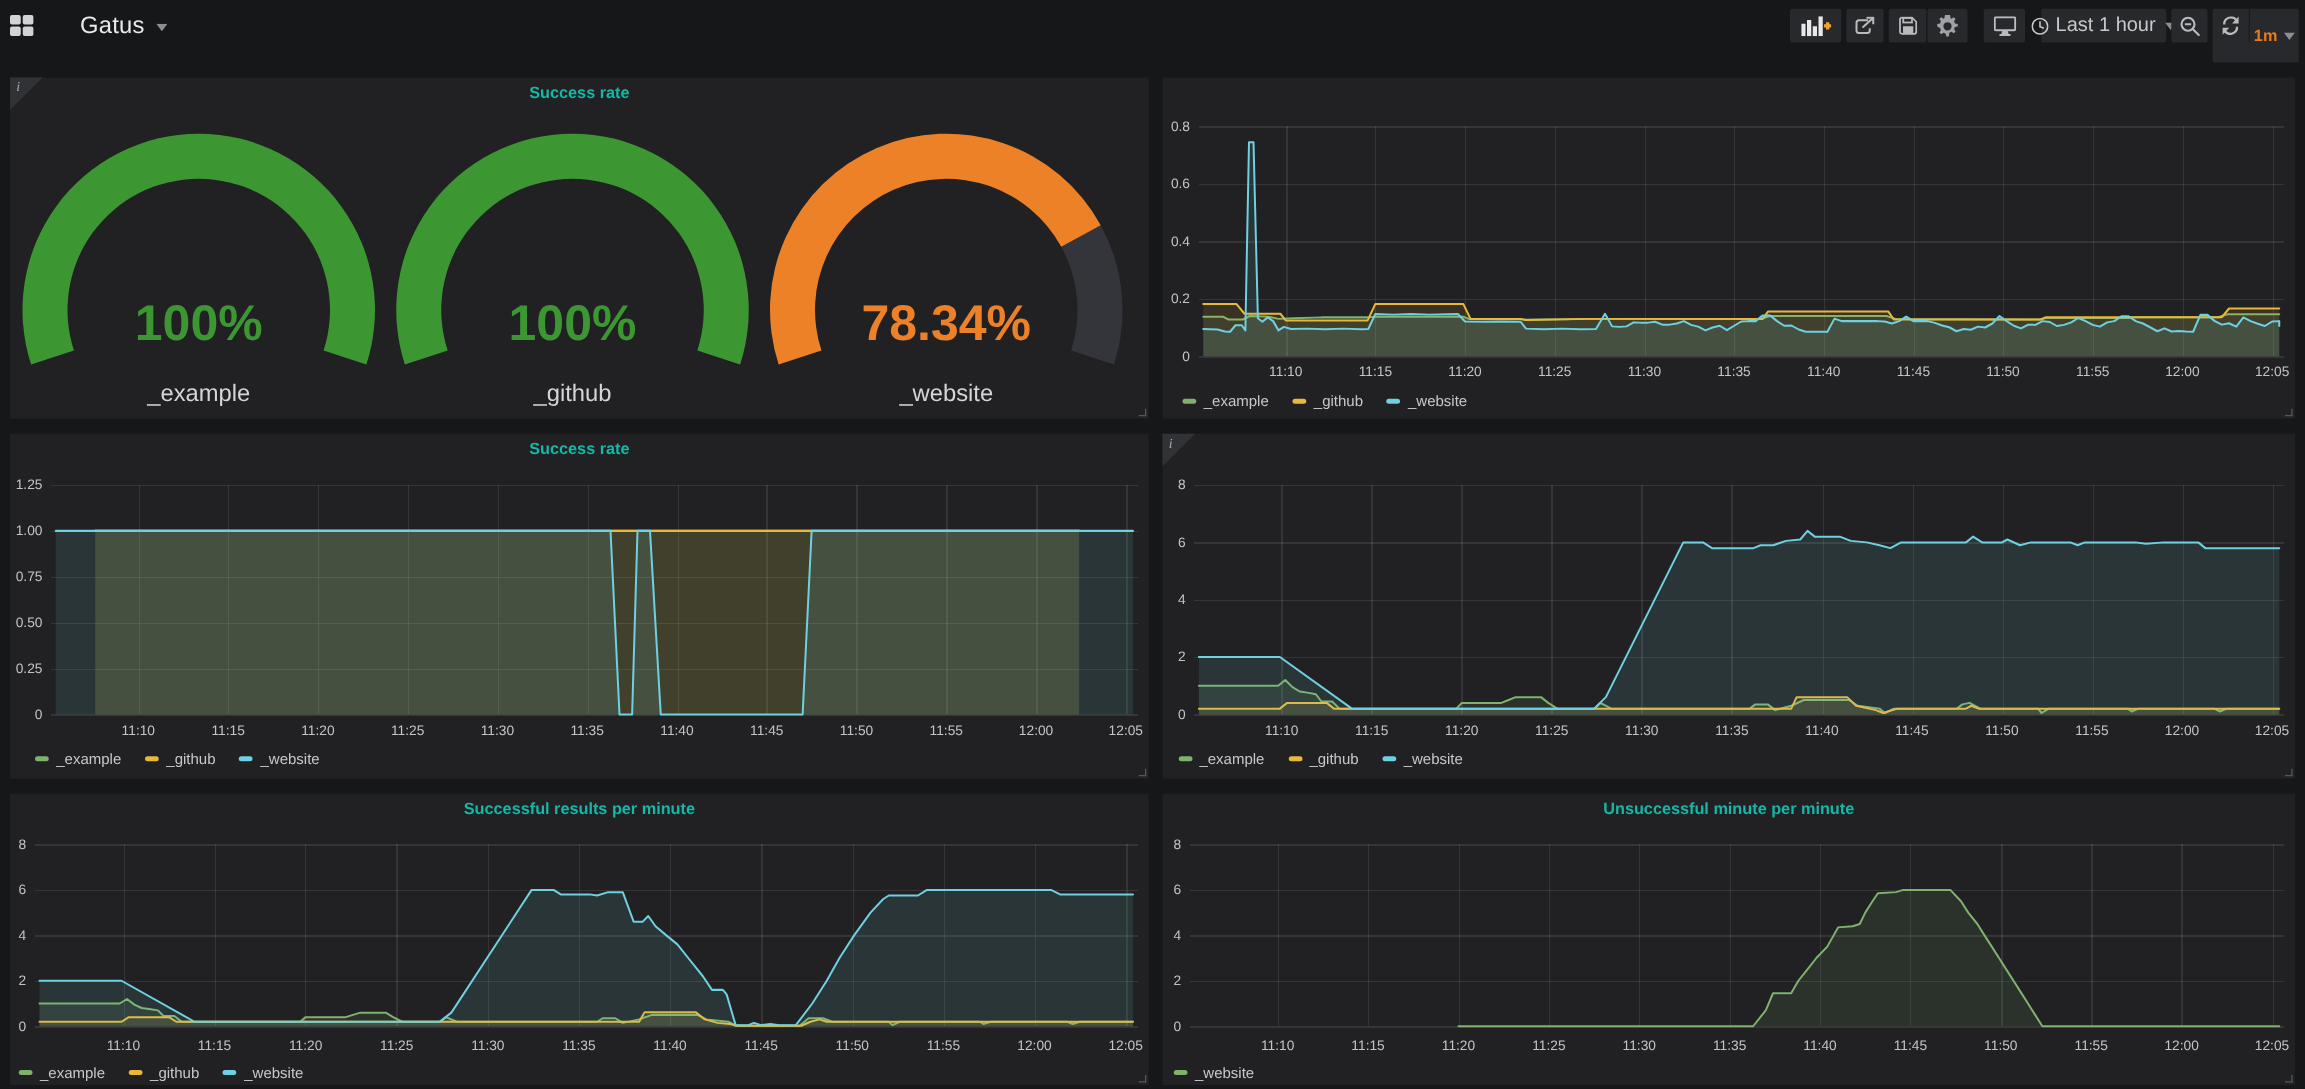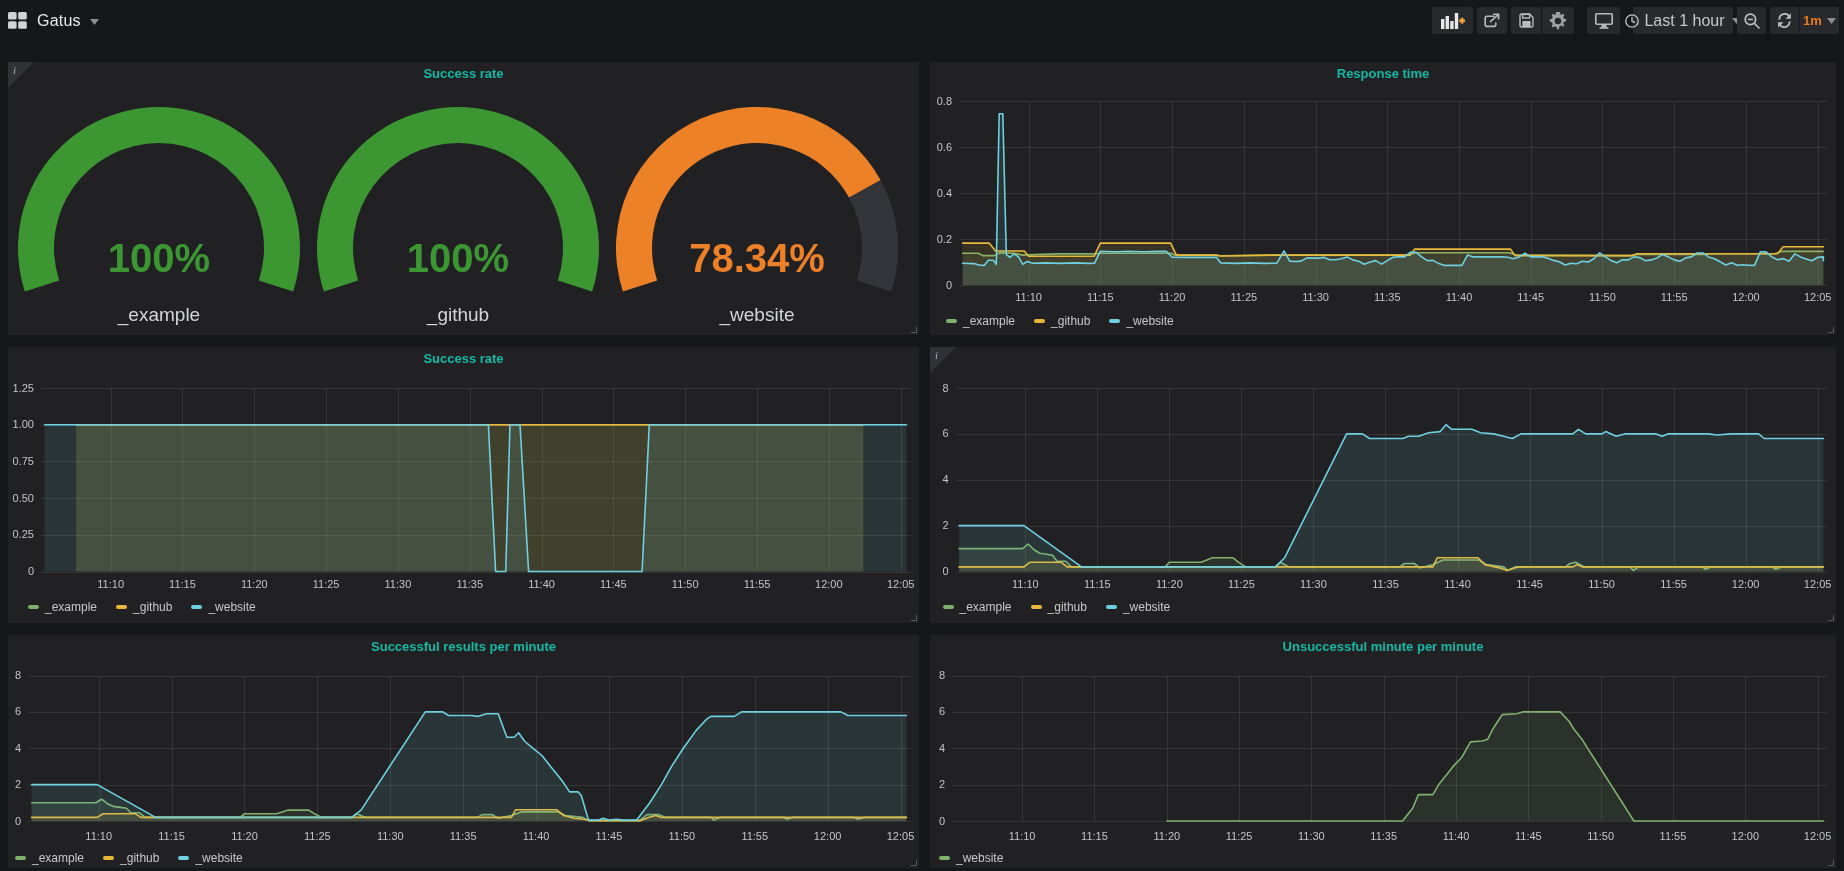--- a/index.html
+++ b/index.html
@@ -7,31 +7,31 @@
   body {
     background:#161719;
     font-family:"Liberation Sans","DejaVu Sans",sans-serif;
     color:#d8d9da;
     position:relative;
   }
   .navbar { position:absolute; left:0; top:0; width:1844px; height:41px; background:#161719; }
   .nav-left { position:absolute; left:8px; top:0; height:41px; display:flex; align-items:center; }
   .apps-btn { display:flex; align-items:center; cursor:pointer; margin-right:10px; }
   .dash-title-btn { display:flex; align-items:center; background:none; border:none; cursor:pointer; }
-  .dash-title { color:#e9e9ea; font-size:16px; font-weight:400; letter-spacing:.2px; }
+  .dash-title { color:#e9e9ea; font-size:19px; font-weight:400; letter-spacing:.2px;margin-left:27px; }
   .dash-caret { margin-left:9px; margin-top:3px; }
   .nav-right { position:absolute; left:0; top:0; width:1844px; height:41px; }
   .nav-btn {
     position:absolute; top:7px; height:27px; background:#28292c; border:none; border-radius:2px;
     display:flex; align-items:center; justify-content:center; cursor:pointer; color:#c7c8c9;
   }
   .nav-btn svg { display:block; flex:0 0 auto; }
   .timepicker { font-size:16px; padding:0 10px; white-space:nowrap; }
   .timepicker .tp-text { margin:0 7px 0 5px; color:#c7c8c9; }
-  .refresh-group { position:absolute; top:7px; left:1770px; width:69px; height:27px; background:#28292c; border-radius:2px; display:flex; }
+  .refresh-group { position:absolute; top:7px; left:1770px; width:69px; height:43px; background:#28292c; border-radius:2px; display:flex; }
   .refresh-left { width:29px; height:27px; background:none; border:none; display:flex; align-items:center; justify-content:center; cursor:pointer; }
   .refresh-sep { width:1px; height:27px; background:#1c1d1f; }
   .refresh-right { flex:1; background:none; border:none; display:flex; align-items:center; justify-content:center; cursor:pointer; font-size:13px; }
   .refresh-interval { color:#eb7b18; font-weight:700; margin-right:5px; }
 
   .panel { position:absolute; background:#212124; }
   .panel-title {
     position:absolute; left:0; right:0; top:4px; height:17px; text-align:center;
     font-size:13px; font-weight:700; color:#14b8a6; cursor:pointer; z-index:3;
   }
@@ -175,21 +175,20 @@
         </g>
         <g>
           <path d="M872.58 118.10 A141 141 0 0 1 883.10 229.57 L848.86 218.45 A105 105 0 0 0 841.02 135.44 Z" fill="#33353b"></path>
           <path d="M614.90 229.57 A141 141 0 0 1 872.58 118.10 L841.02 135.44 A105 105 0 0 0 649.14 218.45 Z" fill="#ed8128"></path>
           <text x="749" y="210" text-anchor="middle" fill="#ed8128" font-size="40px" font-weight="700">78.34%</text>
           <text x="749" y="259" text-anchor="middle" fill="#d4d5d6" font-size="19px">_website</text>
         </g>
       </svg>
     </section>
   <section class="panel" id="panel1" style="left:930px;top:62px;width:906px;height:273px;">
-    <div class="panel-title">Response time</div>
     <div class="resize-corner"></div>
   <svg width="906" height="273" class="chart-svg">
         <g stroke="rgba(255,255,255,0.09)" stroke-width="1" shape-rendering="crispEdges">
           <line x1="29" x2="897" y1="223.5" y2="223.5"></line>
           <line x1="29" x2="897" y1="177.5" y2="177.5"></line>
           <line x1="29" x2="897" y1="131.5" y2="131.5"></line>
           <line x1="29" x2="897" y1="85.50000000000003" y2="85.50000000000003"></line>
           <line x1="29" x2="897" y1="39.5" y2="39.5"></line>
           <line y1="39" y2="223" x1="99.5" x2="99.5"></line>
           <line y1="39" y2="223" x1="170.5" x2="170.5"></line>

